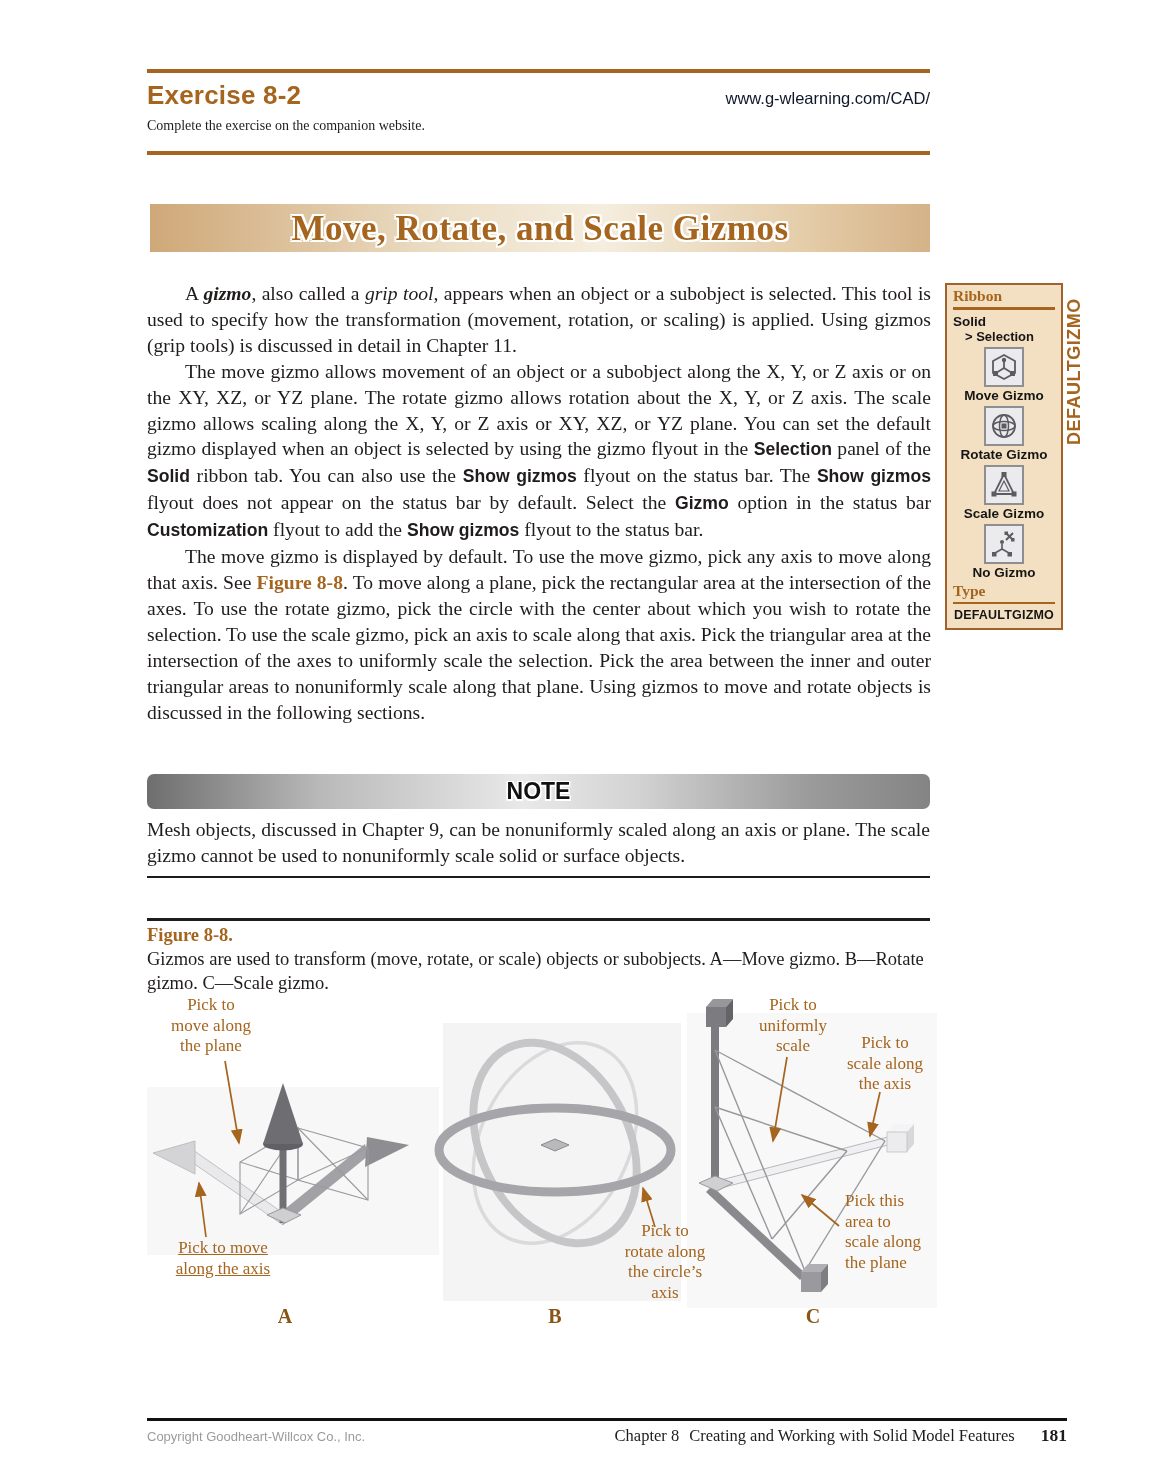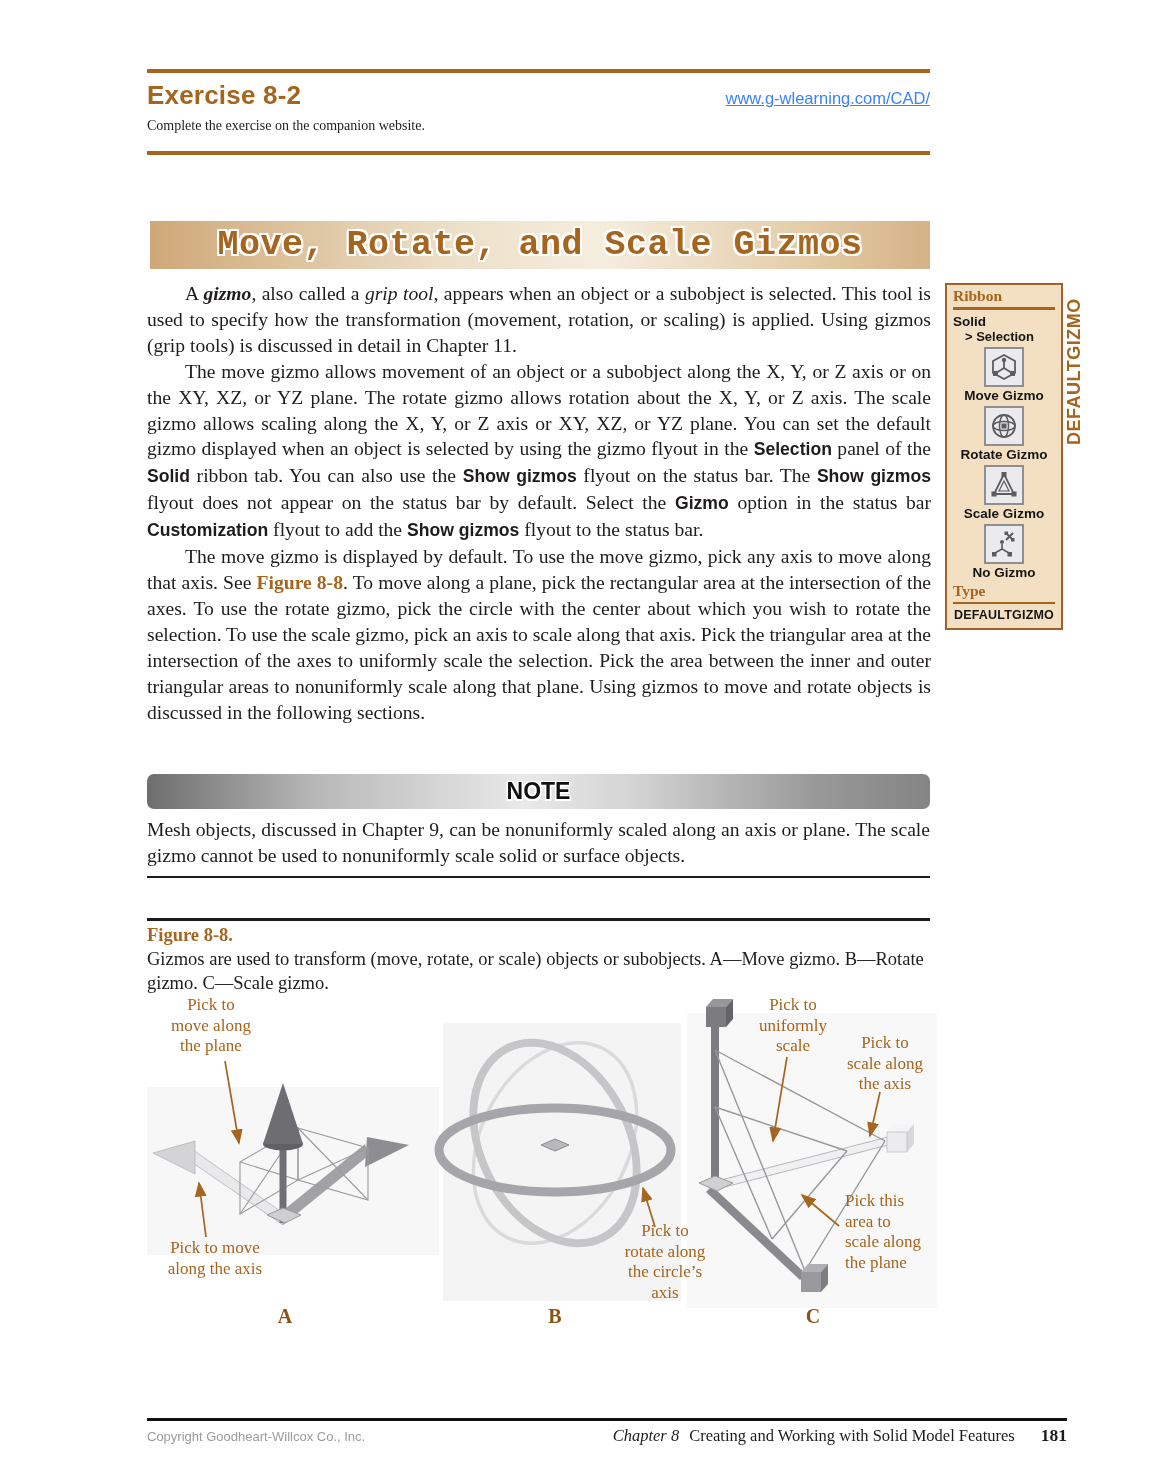--- a/index.html
+++ b/index.html
@@ -5,28 +5,28 @@
   html,body{margin:0;padding:0;background:#e8e8e8;}
   .page{position:relative;width:1156px;height:1479px;background:#ffffff;margin:0 auto;
         font-family:"Liberation Serif","DejaVu Serif",serif;color:#1f1c1b;overflow:hidden;}
   .abs{position:absolute;}
   .brown-rule{background:#a5651e;height:3.5px;}
   .black-rule{background:#1c1c1c;}
 
   
   .ex-title{font-family:"Liberation Sans","DejaVu Sans",sans-serif;font-weight:bold;
             font-size:26px;color:#a5651e;letter-spacing:0.2px;}
-  .ex-url{font-family:"Liberation Sans","DejaVu Sans",sans-serif;font-size:16.5px;color:#3b82f6;text-decoration:underline;}
+  .ex-url{font-family:"Liberation Sans","DejaVu Sans",sans-serif;font-size:16.5px;color:#0f172a;}
   .ex-sub{font-size:14px;}
 
   
-  .banner{left:150px;top:221px;width:780px;height:48px;
+  .banner{left:150px;top:204px;width:780px;height:48px;
           background:linear-gradient(90deg,#cfa878 0%,#ecdfc7 38%,#f5edde 58%,#e3cba6 85%,#d5b288 100%);
           text-align:center;line-height:49px;
-          font-family:Liberation Mono, monospace;font-weight:bold;font-size:35px;
+          font-family:Liberation Serif, serif;font-weight:bold;font-size:35px;
           color:#a5651e;letter-spacing:0.5px;
           text-shadow:-2px -2px 0 #fff,2px -2px 0 #fff,-2px 2px 0 #fff,2px 2px 0 #fff,0 -2px 0 #fff,0 2px 0 #fff,-2px 0 0 #fff,2px 0 0 #fff;}
 
   
   .body-col{left:147px;top:281px;width:784px;font-size:19.6px;line-height:25.9px;text-align:justify;}
   .body-col p{margin:0;text-indent:38px;}
   .seg-bold-sans{font-family:"Liberation Sans","DejaVu Sans",sans-serif;font-weight:bold;font-size:17.6px;}
   .seg-italic{font-style:italic;}
   .seg-bold-italic{font-style:italic;font-weight:bold;}
   .seg-figure-link{color:#a5651e;font-weight:bold;}
@@ -66,21 +66,21 @@
   .figure-area{left:147px;top:995px;width:790px;height:352px;}
   .figure-area svg{position:absolute;left:0;top:0;}
   .anno{position:absolute;color:#a5651e;font-size:17px;line-height:20.5px;text-align:center;white-space:pre-line;}
   .anno-left{text-align:left;}
   .fig-letter{position:absolute;width:30px;text-align:center;font-weight:bold;font-size:20px;color:#8a5416;}
 
   
   .footer-rule{left:147px;top:1418px;width:920px;height:2.5px;background:#111;}
   .footer-row{left:147px;top:1425px;width:920px;display:flex;align-items:baseline;}
   .foot-copy{font-family:"Liberation Sans","DejaVu Sans",sans-serif;font-size:13px;color:#9b9b9b;flex:1;}
-  .foot-chapter{font-size:16.5px;font-style:italic;}
+  .foot-chapter{font-size:16.5px;}
   .foot-title{font-size:16.5px;margin-left:10px;}
   .foot-page{font-size:17.5px;font-weight:bold;margin-left:26px;}
 </style>
 </head>
 <body>
 
 <div class="page">
 
   <div class="abs brown-rule" style="left:147px;top:69px;width:783px;"></div>
   <div class="abs" style="left:147px;top:80px;width:783px;display:flex;align-items:baseline;">
@@ -258,21 +258,21 @@
         <line x1="508" y1="232" x2="496" y2="193" marker-end="url(#ah)"></line>
         <line x1="640" y1="62" x2="626" y2="146" marker-end="url(#ah)"></line>
         <line x1="733" y1="97" x2="723" y2="141" marker-end="url(#ah)"></line>
         <line x1="692" y1="231" x2="655" y2="200" marker-end="url(#ah)"></line>
       </g>
     </svg>
 
     <div class="anno" style="left:8px;top:0px;width:112px;">Pick to
 move along
 the plane</div>
-    <div class="anno" style="left:4px;top:243px;width:128px;">Pick to move
+    <div class="anno" style="left:12px;top:243px;width:128px;text-decoration:underline;">Pick to move
 along the axis</div>
     <div class="anno" style="left:450px;top:226px;width:136px;">Pick to
 rotate along
 the circle’s
 axis</div>
     <div class="anno" style="left:596px;top:0px;width:100px;">Pick to
 uniformly
 scale</div>
     <div class="anno" style="left:686px;top:38px;width:104px;">Pick to
 scale along

